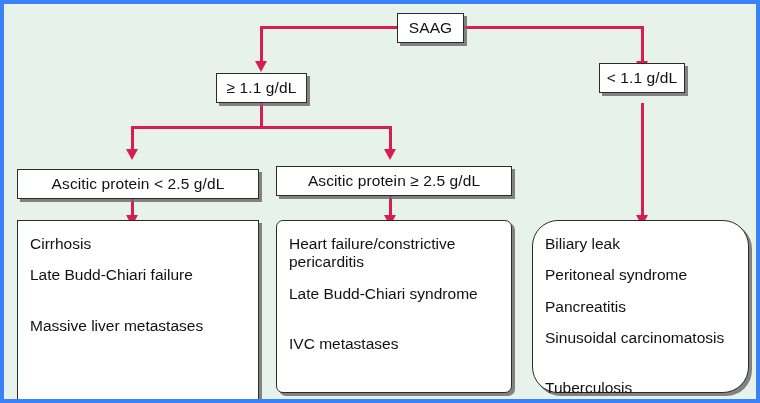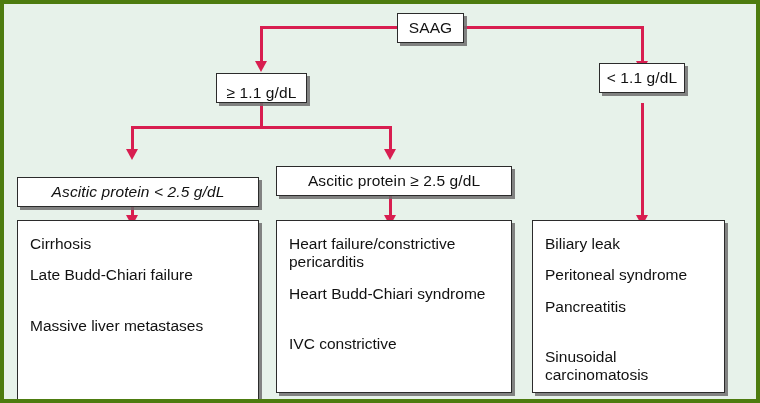--- a/index.html
+++ b/index.html
@@ -5,21 +5,21 @@
   html, body {
     margin: 0;
     padding: 0;
     background: #ffffff;
   }
   #canvas {
     position: relative;
     width: 760px;
     height: 403px;
     background: #e7f2ea;
-    border: 4px solid #4d7c0f;
+    border: 4px solid #3b82f6;
     box-sizing: border-box;
     overflow: hidden;
     font-family: "Liberation Sans", sans-serif;
     -webkit-font-smoothing: antialiased;
   }
 
   
   .node {
     position: absolute;
     background: #ffffff;
@@ -94,49 +94,50 @@
   <div class="ln v" style="left:385px; top:192px; height:24px;"></div>
   <div class="arrowhead" style="left:380px; top:211px;"></div>
 
   <div class="ln v" style="left:637px; top:99px; height:117px;"></div>
   <div class="arrowhead" style="left:632px; top:211px;"></div>
 
   <div class="node centered" style="left:393px; top:9px; width:67px; height:30px;">
     <span>SAAG</span>
   </div>
 
-  <div class="node centered" style="left:212px; top:69px; width:91px; height:30px;align-items:flex-end;">
+  <div class="node centered" style="left:212px; top:69px; width:91px; height:30px;">
     <span>≥ 1.1 g/dL</span>
   </div>
 
   <div class="node centered" style="left:595px; top:59px; width:86px; height:30px;">
     <span>&lt; 1.1 g/dL</span>
   </div>
 
-  <div class="node centered" style="left:13px; top:173px; width:242px; height:30px;font-style:italic;">
+  <div class="node centered" style="left:13px; top:165px; width:242px; height:30px;">
     <span>Ascitic protein &lt; 2.5 g/dL</span>
   </div>
 
   <div class="node centered" style="left:272px; top:162px; width:236px; height:30px;">
     <span>Ascitic protein ≥ 2.5 g/dL</span>
   </div>
 
   <div class="node listbox" style="left:13px; top:216px; width:242px; height:210px;">
     <div class="item">Cirrhosis</div>
     <div class="item">Late Budd-Chiari failure</div>
     <div class="item">Massive liver metastases</div>
   </div>
 
-  <div class="node listbox" style="left:272px; top:216px; width:236px; height:173px;">
+  <div class="node listbox" style="left:272px; top:216px; width:236px; height:173px;border-radius:7px;">
     <div class="item">Heart failure/constrictive
 pericarditis</div>
-    <div class="item">Heart Budd-Chiari syndrome</div>
-    <div class="item">IVC constrictive</div>
+    <div class="item">Late Budd-Chiari syndrome</div>
+    <div class="item">IVC metastases</div>
   </div>
 
-  <div class="node listbox" style="left:528px; top:216px; width:193px; height:173px;">
+  <div class="node listbox" style="left:528px; top:216px; width:217px; height:173px;border-radius:26px;">
     <div class="item">Biliary leak</div>
     <div class="item">Peritoneal syndrome</div>
     <div class="item">Pancreatitis</div>
     <div class="item">Sinusoidal carcinomatosis</div>
+    <div class="item">Tuberculosis</div>
   </div>
 
 </div>
 
 </body></html>

